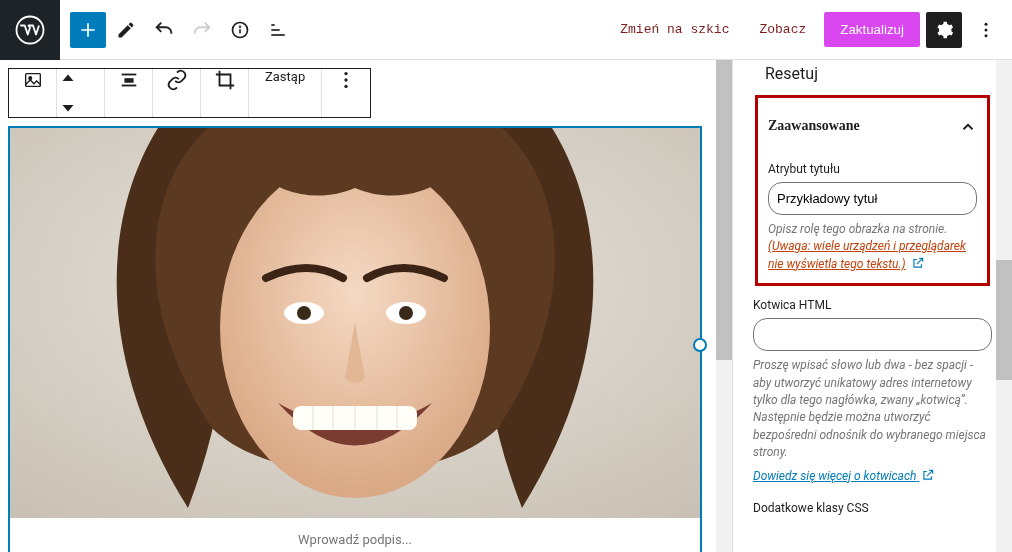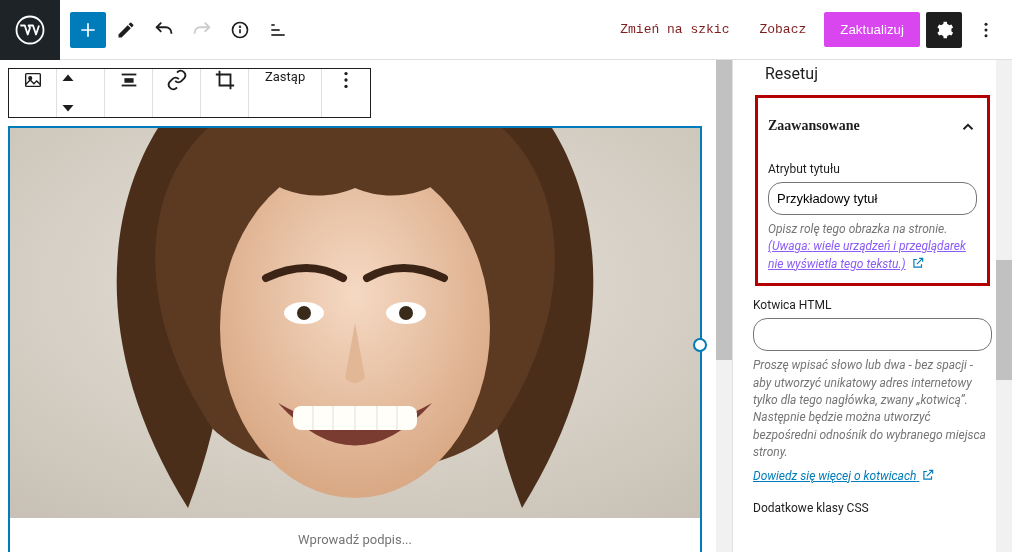--- a/index.html
+++ b/index.html
@@ -50,21 +50,21 @@
   .reset-link { color: #1e1e1e; font-size: 16px; cursor: pointer; }
 
   .highlight-box { border: 3px solid #b30000; margin: 4px 6px 10px; padding: 10px; }
   .panel-header { display: flex; justify-content: space-between; align-items: flex-start; padding: 10px 0; cursor: pointer; font-family: Liberation Serif, serif; }
   .panel-header h3 { font-size: 14px; font-weight: 600; }
   .panel-header .chev { font-size: 16px; }
 
   label.fld { display: block; font-size: 12px; margin: 12px 0 6px; color: #1e1e1e; }
   .text-input { width: 100%; padding: 8px; border: 1px solid #757575; border-radius: 14px; font-size: 13px; }
   .help { font-size: 12px; font-style: italic; color: #757575; margin-top: 6px; line-height: 1.45; }
-  .help a { color: #8b5cf6; text-decoration: underline; font-style: italic; }
+  .help a { color: #c2410c; text-decoration: underline; font-style: italic; }
   .ext-icon { display: inline-block; width: 14px; height: 14px; vertical-align: -2px; margin-left: 2px; }
 
   .scrollbar-v { position: absolute; right: 0; top: 0; width: 16px; height: 100%; background: #f1f1f1; }
   .scrollbar-v .thumb { width: 100%; height: 120px; background: #c1c1c1; position: absolute; top: 200px; }
   .editor-scroll { position:absolute; right:0; top:0; width:16px; height:100%; background:#f1f1f1; }
   .editor-scroll .thumb { width:100%; height:300px; background:#c1c1c1; position:absolute; top:0; }
   .simple-link { color:#007cba; text-decoration:underline; font-style:italic; font-size:12px; margin-top:6px; display:inline-block; }
 </style>
 </head>
 <body>

